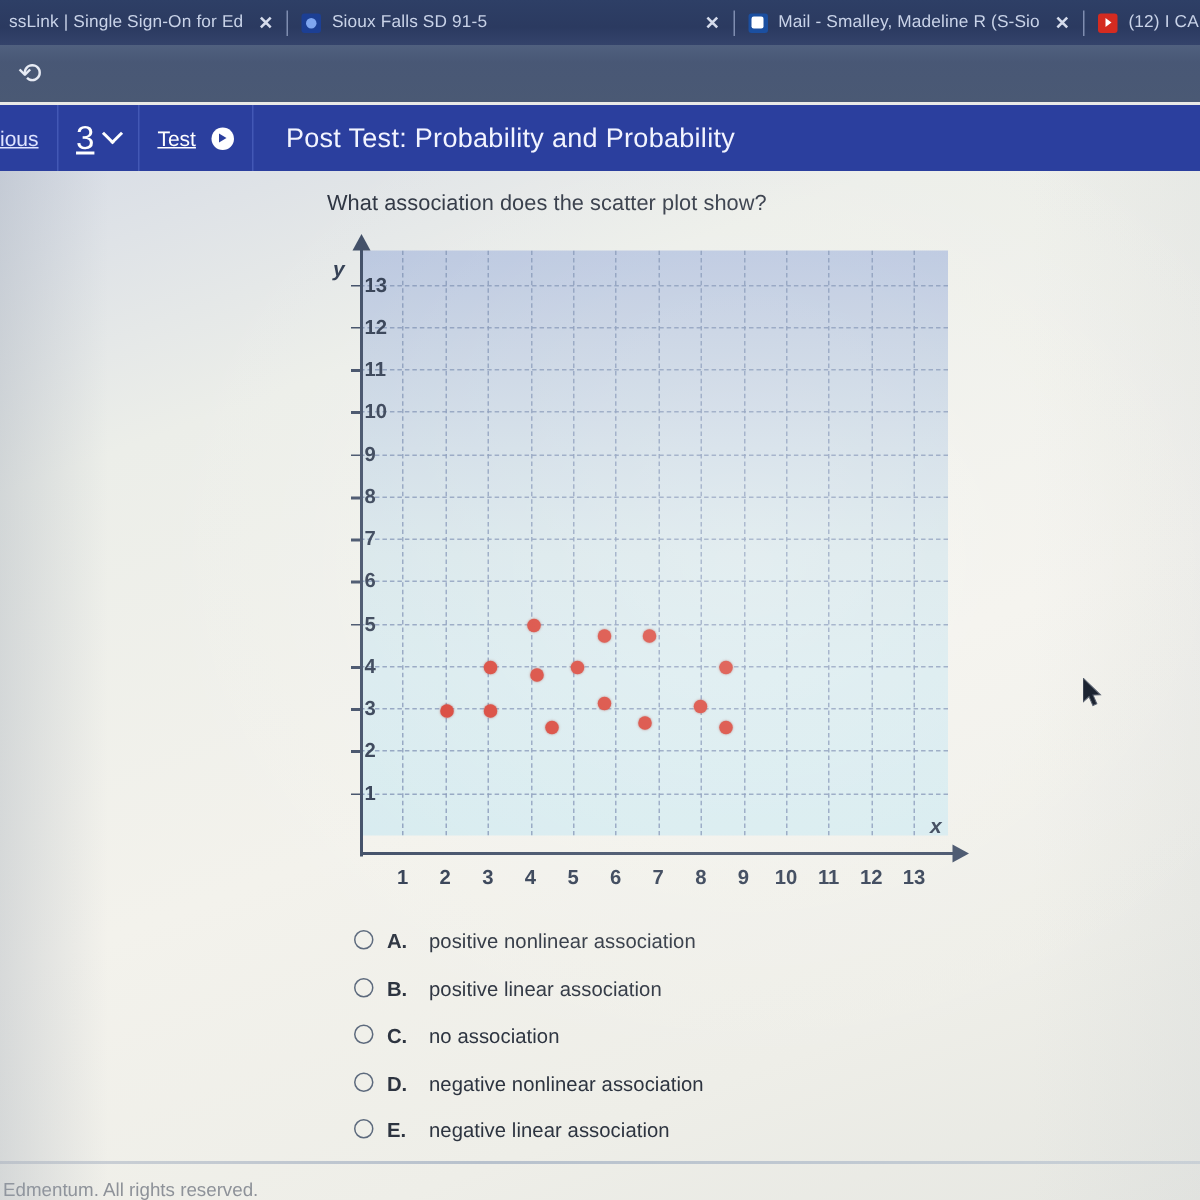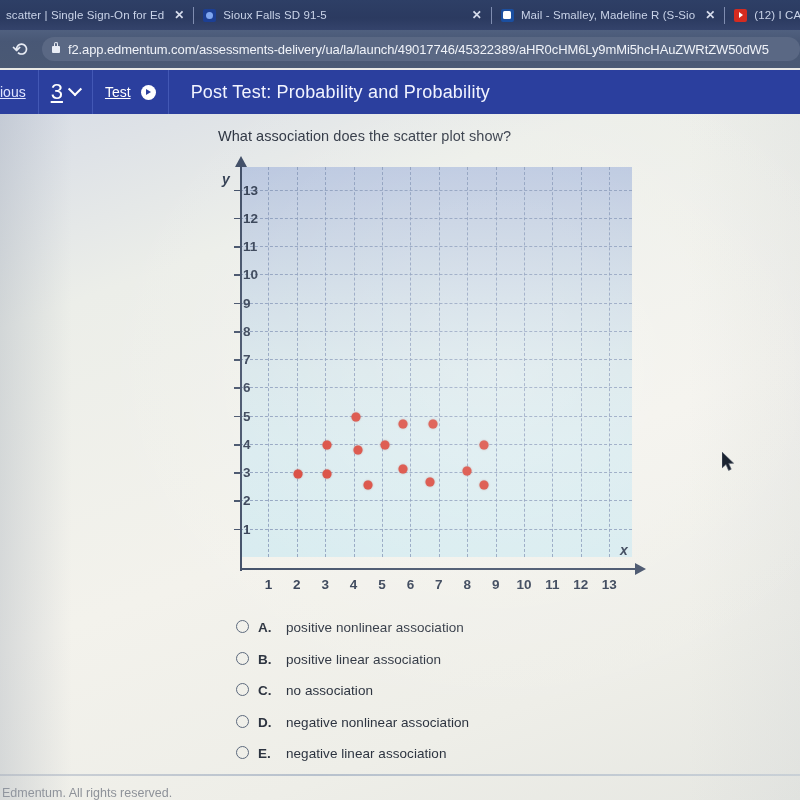--- a/index.html
+++ b/index.html
@@ -378,21 +378,21 @@
   }
 </style>
 </head>
 <body>
 
 <div id="screen">
 
   <div class="tabstrip">
 
     <div class="tab">
-      <span class="tab-title">scatter | Single Sign-On for Ed</span>
+      <span class="tab-title">ssLink | Single Sign-On for Ed</span>
       <span class="tab-close">✕</span>
     </div>
     <div class="tab-sep"></div>
 
     <div class="tab">
       <span class="favicon fav-blue"></span>
       <span class="tab-title">Sioux Falls SD 91-5</span>
       <span class="tab-close" style="margin-left:145px;">✕</span>
     </div>
     <div class="tab-sep"></div>
@@ -406,24 +406,20 @@
 
     <div class="tab">
       <span class="favicon fav-yt"></span>
       <span class="tab-title">(12) I CAN FINALLY TAL</span>
     </div>
 
   </div>
 
   <div class="urlbar-row">
     <span class="reload-icon">⟳</span>
-    <div class="omnibox">
-      <span class="lock-icon"></span>
-      <span class="url-text">f2.app.edmentum.com/assessments-delivery/ua/la/launch/49017746/45322389/aHR0cHM6Ly9mMi5hcHAuZWRtZW50dW5</span>
-    </div>
   </div>
 
   <div class="app-header">
     <div class="hdr-cell hdr-prev">
       <span>ious</span>
     </div>
     <div class="hdr-cell hdr-qnum">
       <span>3</span>
       <span class="chev-down"></span>
     </div>

